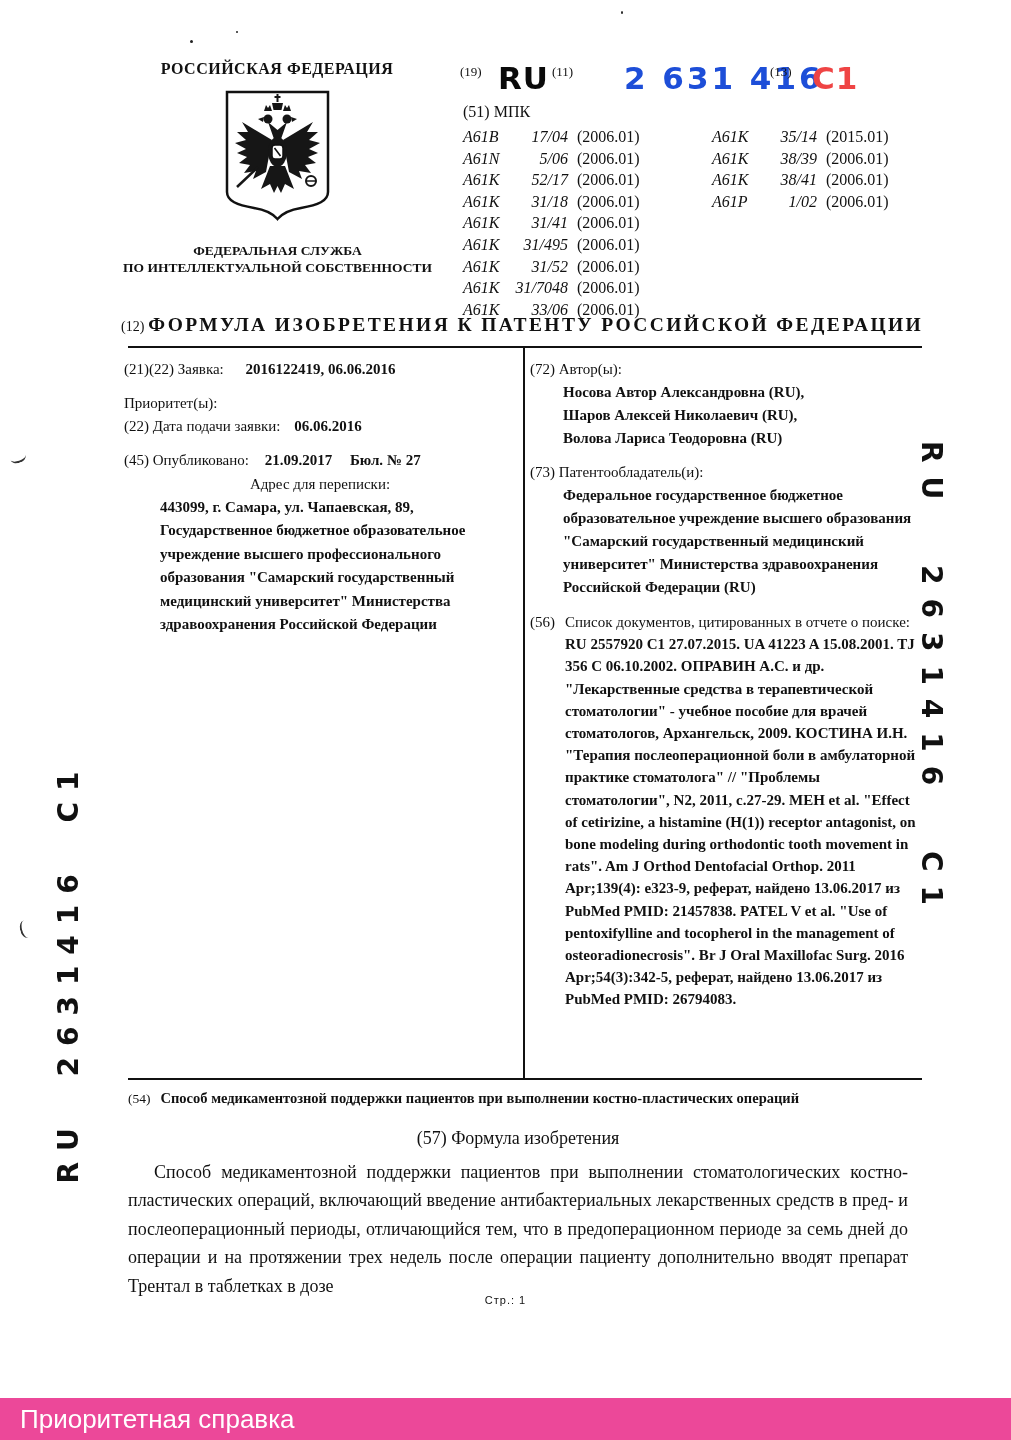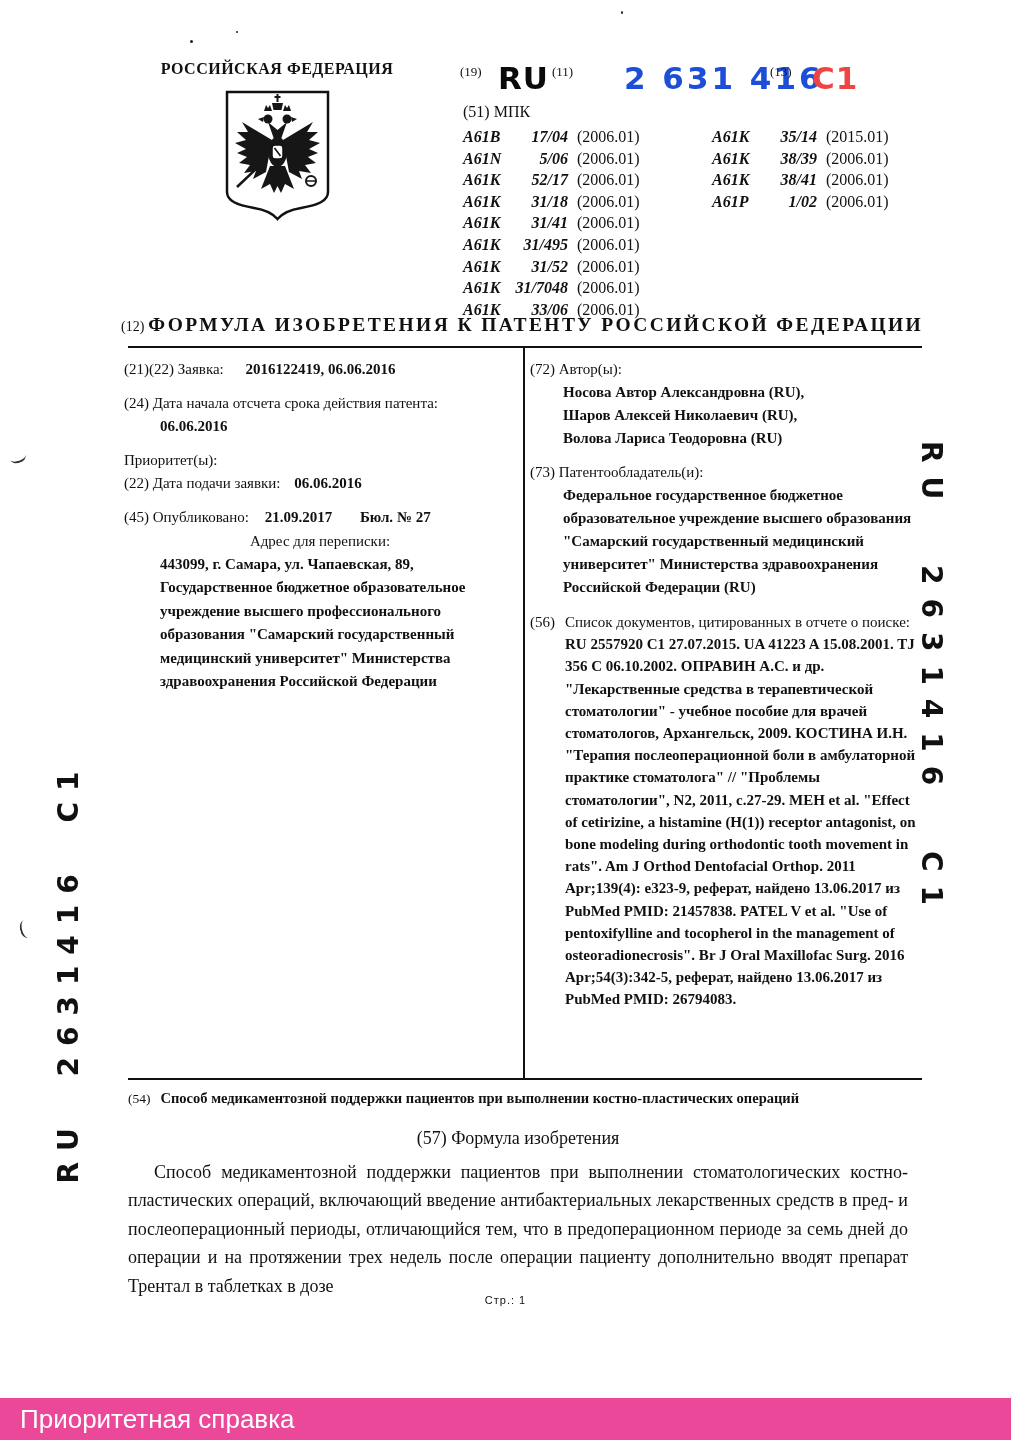--- a/index.html
+++ b/index.html
@@ -14,21 +14,21 @@
     font-size:16px;font-weight:bold;letter-spacing:.5px;}
   .emblem-box{left:222px;top:88px;width:111px;height:134px;}
   .agency{left:100px;top:242px;width:355px;text-align:center;
     font-weight:bold;font-size:13.5px;line-height:17px;}
   .codes-row{left:460px;top:60px;width:460px;height:44px;font-family:"DejaVu Sans","Liberation Sans",sans-serif;}
   .sup-code{position:absolute;top:4px;font-size:13px;font-family:"Liberation Serif",serif;font-weight:normal;}
   .big{position:absolute;top:0;font-size:31px;font-weight:bold;letter-spacing:1px;}
   .ipc-label{left:463px;top:103px;font-size:16px;}
   .ipc{font-size:16px;line-height:21.6px;}
   .ipc-row{display:grid;grid-template-columns:47px 58px auto;align-items:baseline;}
-  .ipc-cls,.ipc-sub{font-style:italic;font-weight:bold;}
+  .ipc-cls,.ipc-sub{font-style:italic;font-weight:normal;}
   .ipc-sub{text-align:right;}
   .ipc-ver{padding-left:9px;white-space:nowrap;}
   
   .title12{left:121px;top:314px;width:800px;display:flex;align-items:baseline;white-space:nowrap;}
   .title12 .code{font-size:14px;}
   .title12 .txt{font-size:19.5px;font-weight:bold;letter-spacing:2.4px;margin-left:4px;}
   .rule{background:#111;}
   
   .bib{font-size:15px;line-height:23px;}
   .left-col{left:124px;top:358px;width:392px;}
@@ -100,20 +100,24 @@
       </g>
       <path d="M55.5,6 v8 M52.5,9 h6" stroke="#161616" stroke-width="2" fill="none"></path>
       <path d="M36,79 L15,99" stroke="#161616" stroke-width="2.5" fill="none"></path>
       <circle cx="89" cy="93" r="5" fill="none" stroke="#161616" stroke-width="2"></circle>
       <path d="M84,93 h10" stroke="#161616" stroke-width="1.5" fill="none"></path>
       <rect x="50" y="57" width="11" height="14" rx="3" fill="#fff" stroke="#111" stroke-width="1.5"></rect>
       <path d="M52.5,60 l6,8" stroke="#111" stroke-width="1.5" fill="none"></path>
     </svg>
   </div>
 
+  <div class="abs agency">
+    <div>ФЕДЕРАЛЬНАЯ СЛУЖБА</div>
+    <div>ПО ИНТЕЛЛЕКТУАЛЬНОЙ СОБСТВЕННОСТИ</div>
+  </div>
 
   <div class="abs codes-row">
     <span class="sup-code" style="left:0px;">(19)</span>
     <span class="big" style="left:38px;color:#0a0a0a;">RU</span>
     <span class="sup-code" style="left:92px;">(11)</span>
     <span class="big" style="left:164px;color:#1d4ed8;letter-spacing:3px;">2 631 416</span>
     <span class="sup-code" style="left:310px;">(13)</span>
     <span class="big" style="left:352px;color:#ef4444;">C1</span>
   </div>
 
@@ -197,33 +201,29 @@
 
   <div class="abs rule" style="left:128px;top:346px;width:794px;height:2px;"></div>
   <div class="abs rule" style="left:523px;top:346px;width:2px;height:733px;"></div>
   <div class="abs rule" style="left:128px;top:1078px;width:794px;height:2px;"></div>
 
   <div class="abs bib left-col">
     <div>
       <span>(21)(22) Заявка:</span>
       <span class="val" style="margin-left:18px;">2016122419, 06.06.2016</span>
     </div>
-    <div class="gap-s">
-      <div>(24) Дата начала отсчета срока действия патента:</div>
-      <div class="indent">06.06.2016</div>
-    </div>
     <div class="gap-s">Приоритет(ы):</div>
     <div>
       <span>(22) Дата подачи заявки:</span>
       <span class="val" style="margin-left:10px;">06.06.2016</span>
     </div>
     <div class="gap-s">
       <span>(45) Опубликовано:</span>
       <span class="val" style="margin-left:12px;">21.09.2017</span>
-      <span class="val" style="margin-left:24px;">Бюл. № 27</span>
+      <span class="val" style="margin-left:14px;">Бюл. № 27</span>
     </div>
     <div class="gap-m">Адрес для переписки:</div>
     <div class="indent" style="line-height:23.4px;">443099, г. Самара, ул. Чапаевская, 89, Государственное бюджетное образовательное учреждение высшего профессионального образования "Самарский государственный медицинский университет" Министерства здравоохранения Российской Федерации</div>
   </div>
 
   <div class="abs bib right-col">
     <div>(72) Автор(ы):</div>
     <div class="indent-r">Носова Автор Александровна (RU),</div>
     <div class="indent-r">Шаров Алексей Николаевич (RU),</div>
     <div class="indent-r">Волова Лариса Теодоровна (RU)</div>

